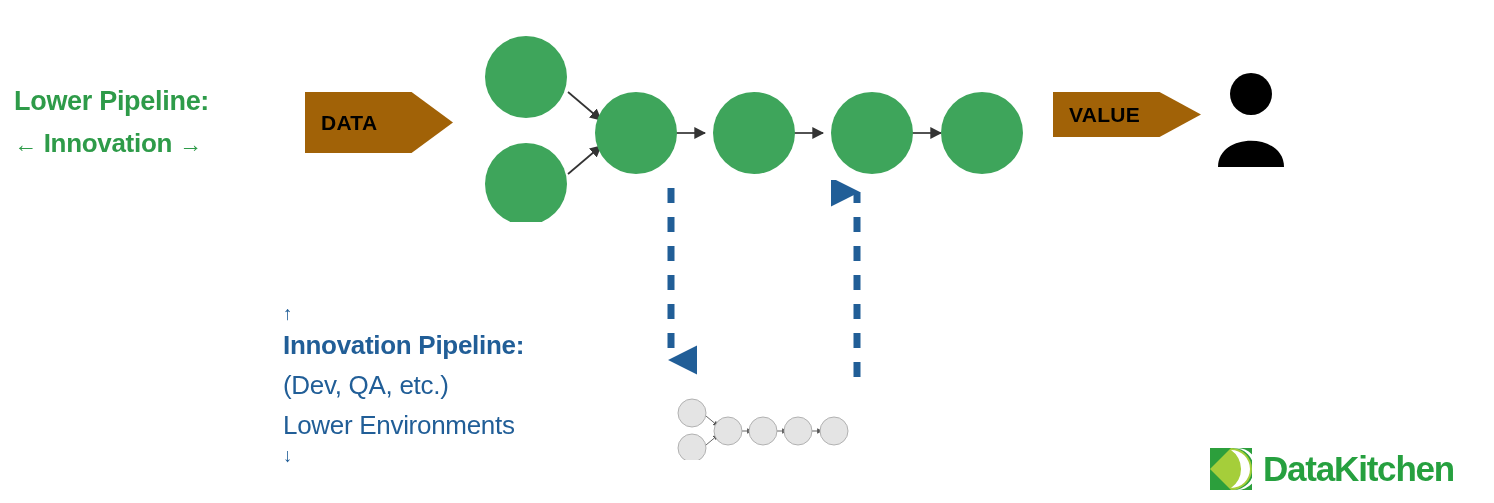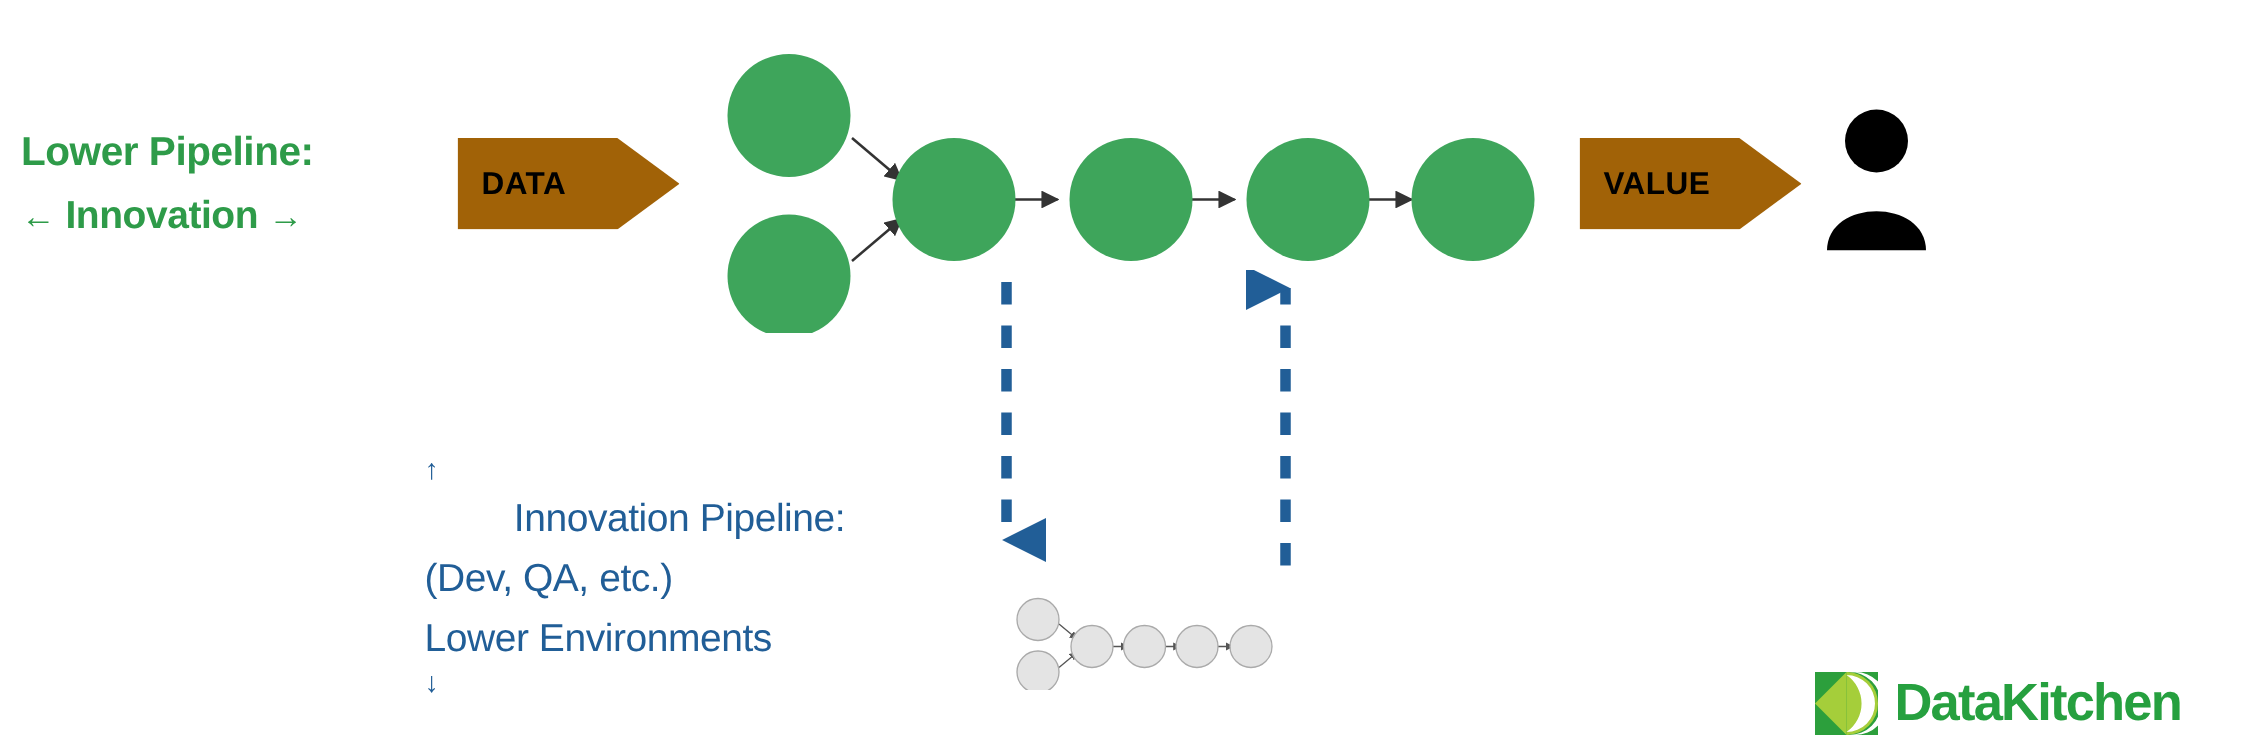--- a/index.html
+++ b/index.html
@@ -42,23 +42,22 @@
   #innovation-pipeline-label {
     left: 283px;
     top: 303px;
     width: 340px;
     color: #215E97;
     font-size: 26px;
     line-height: 40px;
     letter-spacing: -0.3px;
   }
   #innovation-pipeline-label .ip-title {
-    font-weight: normal;
-    display: block;
-    text-align: center;
+    font-weight: bold;
+    display: block;
   }
   #innovation-pipeline-label .ip-sub {
     display: block;
     font-weight: normal;
   }
   .ip-caret {
     display: block;
     font-size: 19px;
     line-height: 22px;
     font-weight: normal;
@@ -80,21 +79,21 @@
   #data-chevron {
     left: 305px;
     top: 92px;
     width: 148px;
     height: 61px;
   }
   #value-chevron {
     left: 1053px;
     top: 92px;
     width: 148px;
-    height: 61px;
+    height: 45px;
   }
 
   
   #persona-icon {
     left: 1216px;
     top: 72px;
     width: 70px;
     height: 95px;
   }
 

